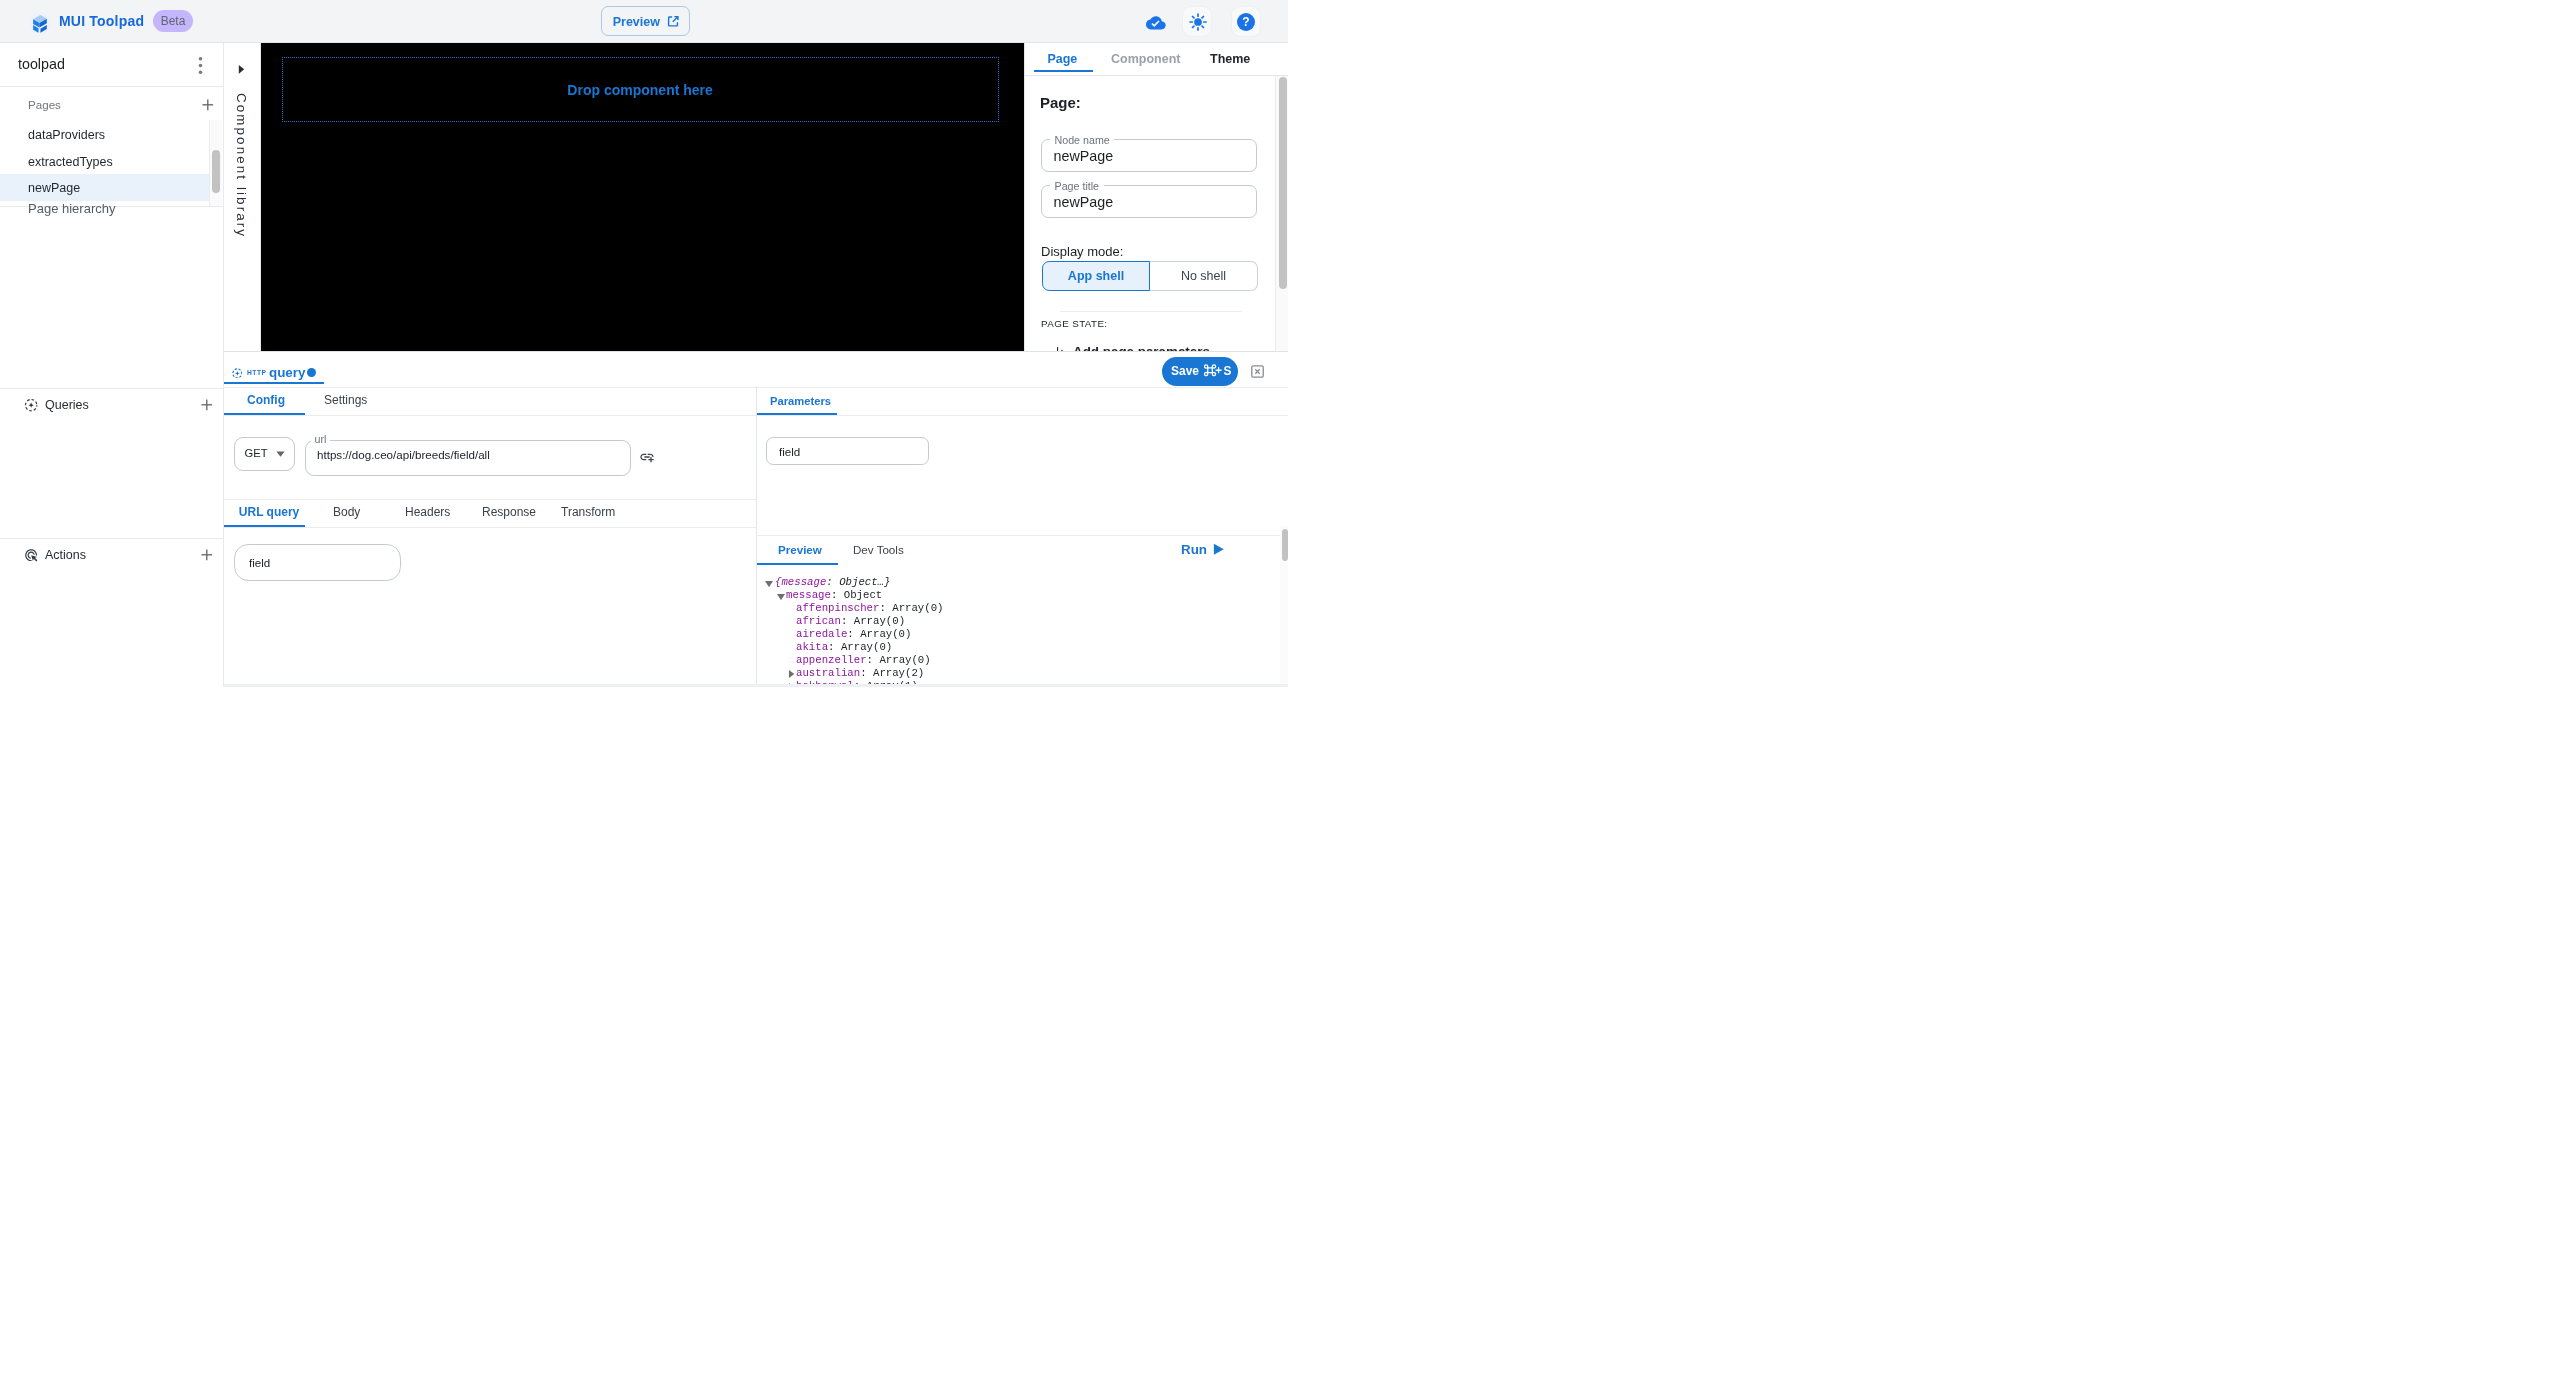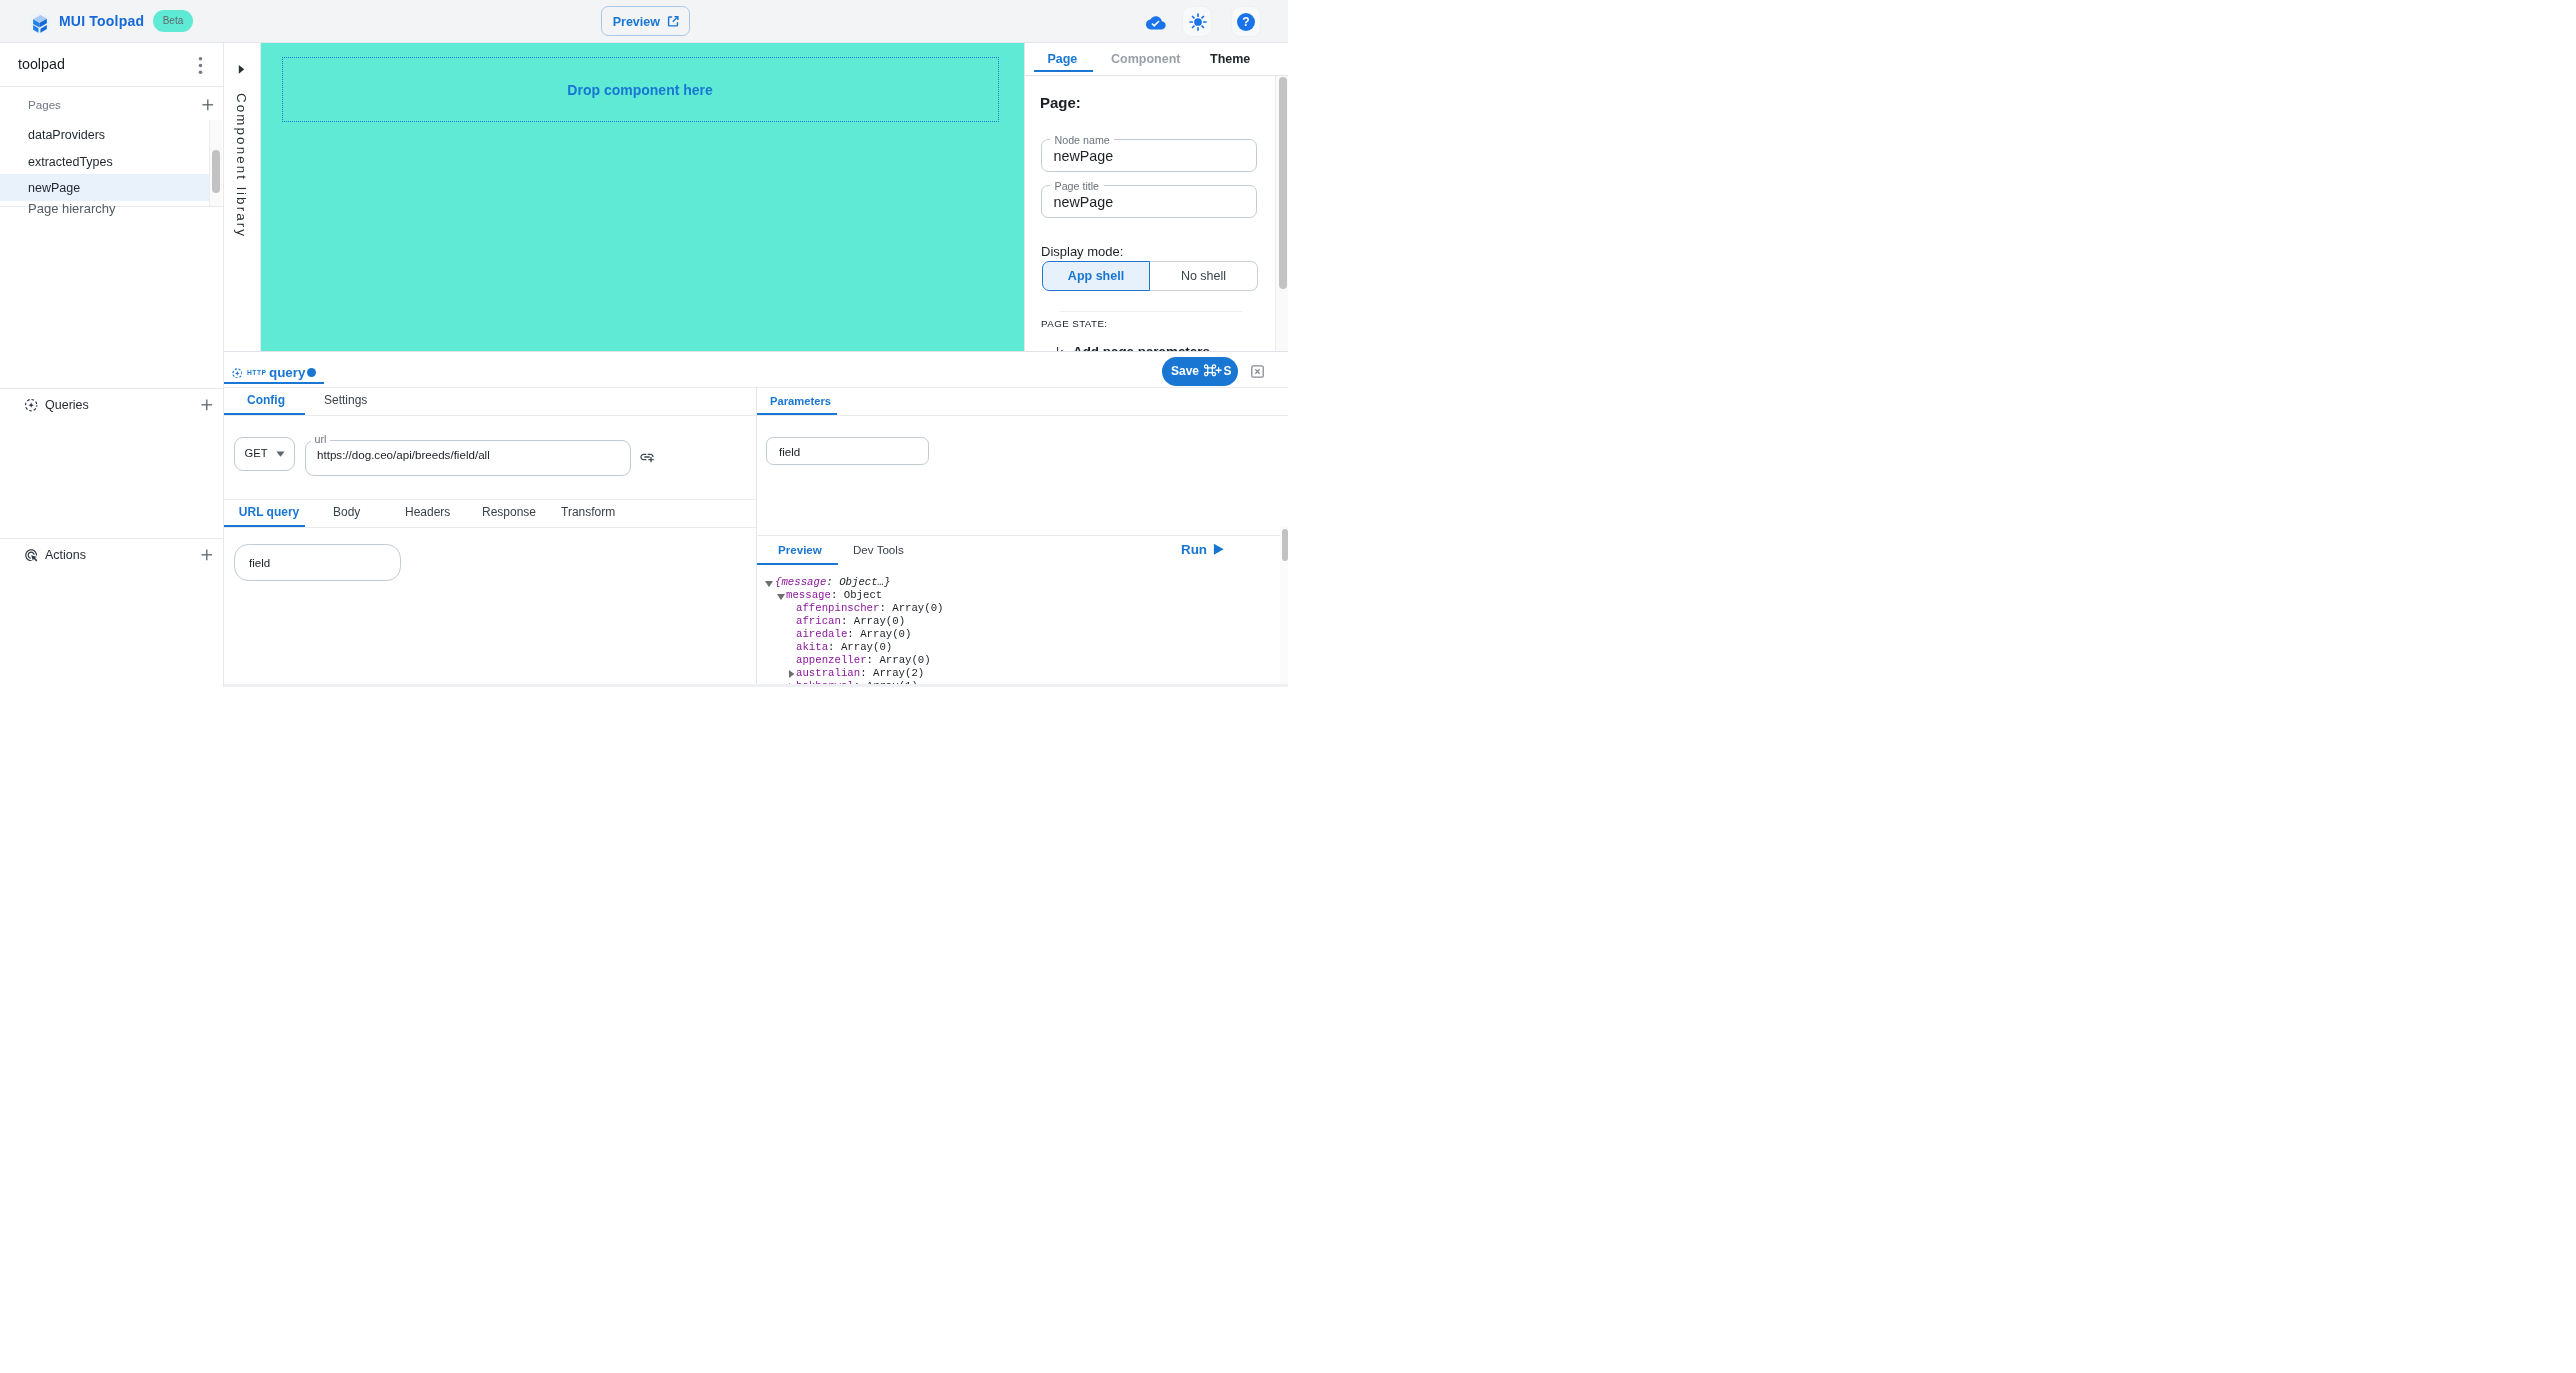--- a/index.html
+++ b/index.html
@@ -6,37 +6,37 @@
 html,body { width:1288px; height:687px; overflow:hidden; background:#fff;
   font-family:"Liberation Sans", sans-serif; -webkit-font-smoothing:antialiased; }
 .abs { position:absolute; }
 #app { position:relative; width:1288px; height:649px; }
 
 #header { position:absolute; left:0; top:0; width:1288px; height:43px;
   background:#f3f4f6; border-bottom:0.9px solid #e3e5e9; }
 #logo { position:absolute; left:29px; top:11.6px; }
 #brand { position:absolute; left:59px; top:13.4px; font-size:14px; font-weight:700; color:#1669d9; letter-spacing:0.2px;}
 #beta { position:absolute; left:153px; top:9.8px; width:40px; height:22.4px; border-radius:11.6px;
-  background:#5eead4; color:#60676e; font-size:10px; line-height:22.4px; text-align:center; }
+  background:#c4b5fd; color:#60676e; font-size:12px; line-height:22.4px; text-align:center; }
 #previewbtn { position:absolute; left:601px; top:5.8px; width:89px; height:30px; border:1.1px solid #a9c7e8;
   border-radius:7.2px; color:#1976d2; font-weight:700; text-align:left; }
 #previewbtn span { position:absolute; left:10.7px; top:8px; font-size:12.5px; }
 #previewbtn svg { position:absolute; right:9.4px; top:8.5px; }
 .hbtn { position:absolute; top:6.3px; width:30px; height:31px; background:#f8f9fa; border:0.9px solid #f0f0f2; border-radius:9px; }
 
 #sidebar { position:absolute; left:0; top:43px; width:224px; height:644px; background:#fff;
   border-right:0.9px solid #e7e9ec; }
 .gray { color:#6f7780; }
 .divh { position:absolute; background:#e7e9ec; height:0.9px; }
 
 #libstrip { position:absolute; left:224px; top:43px; width:37px; height:308px; background:#fff;
   border-right:0.9px solid #e7e9ec; }
 #libtext { position:absolute; left:9.8px; top:50px; writing-mode:vertical-rl; font-size:13.4px; color:#272e36; letter-spacing:2.1px;}
 
-#canvas { position:absolute; left:261px; top:43px; width:763px; height:308px; background:#5eead4; }
+#canvas { position:absolute; left:261px; top:43px; width:763px; height:308px; background:#000000; }
 #droprect { position:absolute; left:20.6px; top:14.3px; width:717px; height:65px; border:1.8px dotted #2074d4; }
 #droptext { position:absolute; left:0; top:24px; width:100%; text-align:center; color:#1976d2; font-size:14px; font-weight:700; }
 
 #rpanel { position:absolute; left:1024px; top:43px; width:264px; height:308px; background:#fff;
   border-left:0.9px solid #e3e5e9; overflow:hidden; }
 .rtab { position:absolute; top:0; height:33px; line-height:33px; font-size:12.5px; font-weight:700; }
 #rtabline { position:absolute; left:0; top:32px; width:264px; height:0.9px; background:#e3e5e9; }
 .ol-input { position:absolute; border:0.9px solid #c3cad1; border-radius:7.2px; }
 .ol-label { position:absolute; top:-6.3px; font-size:10.7px; color:#6b737b; background:#fff; padding:0 4.5px; }
 .ol-text { position:absolute; left:11.6px; font-size:14.3px; color:#1c2025; }

